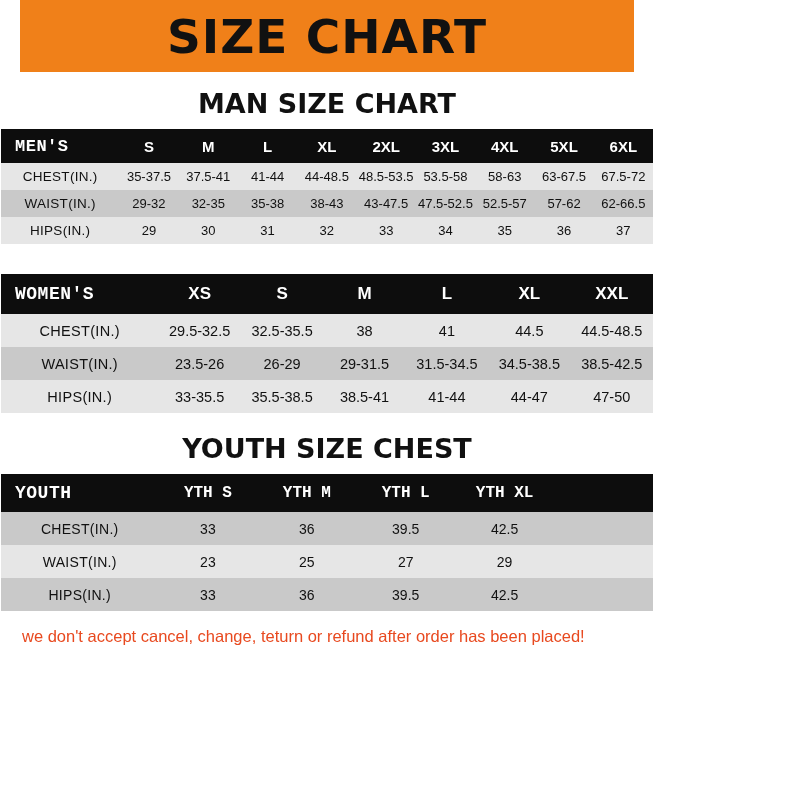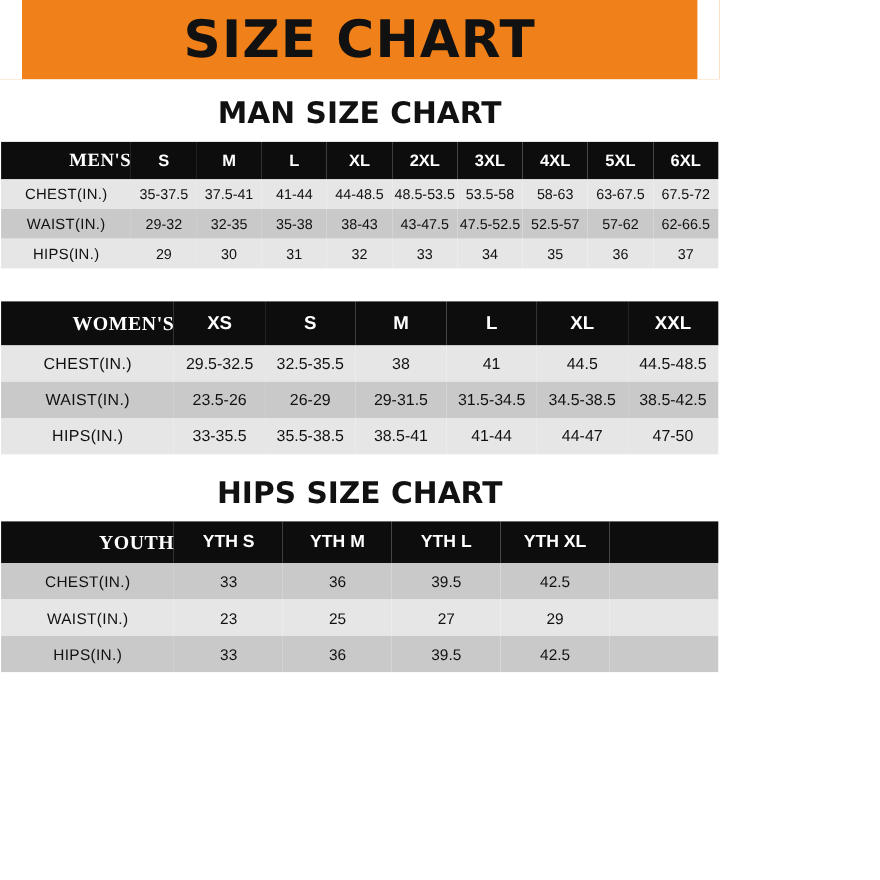--- a/index.html
+++ b/index.html
@@ -85,24 +85,24 @@
     background: #0d0d0d;
   }
   .size-table thead th {
     color: #ffffff;
     font-size: 15px;
     font-weight: bold;
     height: 34px;
     vertical-align: middle;
   }
   .size-table thead th.first-col {
-    font-family: Liberation Serif, serif;
+    font-family: Liberation Mono, monospace;
     font-size: 17px;
     font-weight: bold;
-    text-align: right;
+    text-align: left;
     padding-left: 14px;
     letter-spacing: 0.5px;
   }
   
   .size-table tbody td {
     height: 27px;
     font-size: 13px;
     vertical-align: middle;
   }
   .size-table tbody td.first-col {
@@ -113,21 +113,21 @@
   .row-light { background: #e6e6e6; }
   .row-dark  { background: #c9c9c9; }
 
   
   .women-table thead th { height: 40px; font-size: 17px; }
   .women-table thead th.first-col { font-size: 18px; }
   .women-table tbody td { height: 33px; font-size: 14.5px; }
   .women-table tbody td.first-col { font-size: 14.5px; }
 
   
-  .youth-table thead th { height: 38px; font-size: 16px; }
+  .youth-table thead th { height: 38px; font-size: 16px; font-family: Liberation Mono, monospace; }
   .youth-table thead th.first-col { font-size: 18px; }
   .youth-table tbody td { height: 33px; font-size: 14px; }
   .youth-table tbody td.first-col { font-size: 14px; }
 
   .notice {
     margin: 14px 22px 0 22px;
     color: #E8491F;
     font-family: "Liberation Sans", sans-serif;
     font-size: 16.5px;
     line-height: 1.45;
@@ -253,21 +253,21 @@
           <td>44-47</td>
           <td>47-50</td>
         </tr>
       </tbody>
     </table>
   </div>
 
   <div class="spacer-lg"></div>
 
   <div class="section">
-    <div class="section-title">HIPS SIZE CHART</div>
+    <div class="section-title">YOUTH SIZE CHEST</div>
     <div class="spacer-sm"></div>
     <table class="size-table youth-table">
       <thead>
         <tr>
           <th class="first-col" style="width:22%">YOUTH</th>
           <th>YTH S</th>
           <th>YTH M</th>
           <th>YTH L</th>
           <th>YTH XL</th>
           <th></th>
@@ -296,15 +296,16 @@
           <td>36</td>
           <td>39.5</td>
           <td>42.5</td>
           <td></td>
         </tr>
       </tbody>
     </table>
   </div>
 
   <div class="notice">
+    <div>we don't accept cancel, change, teturn or refund after order has been placed!</div>
   </div>
 
 </div>
 
 </body></html>

